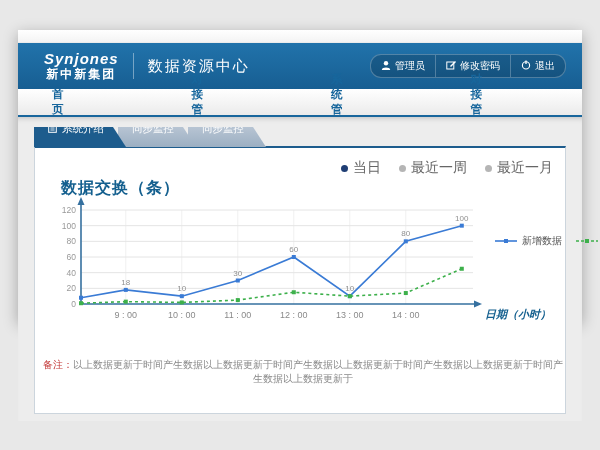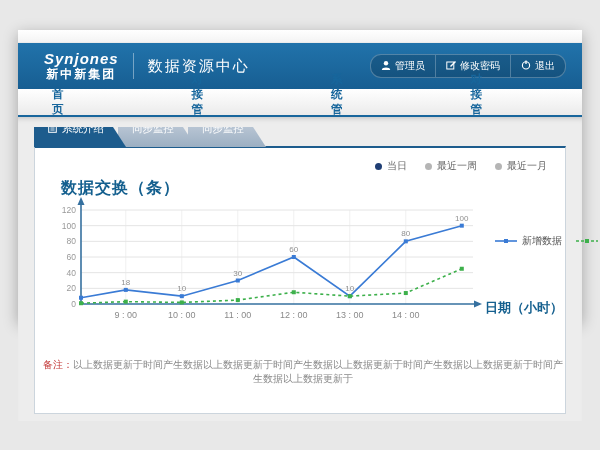--- a/index.html
+++ b/index.html
@@ -29,28 +29,28 @@
   .content{position:relative;height:304px;background:#ededed;
            box-shadow:inset 0 5px 6px -5px rgba(0,0,0,.25);}
   .tabs{position:absolute;top:10px;left:16px;display:flex;height:20px;}
   .tab{position:relative;color:#fff;font-size:10.5px;display:flex;align-items:center;gap:5px;
        padding:0 22px 16px 14px;clip-path:polygon(0 0,calc(100% - 13px) 0,100% 100%,0 100%);
        margin-right:-8px;cursor:pointer;white-space:nowrap;}
   .tab.active{background:#1d5c8d;z-index:2;}
   .tab.inactive{background:linear-gradient(#b7c4d3,#9cafc2);z-index:1;}
   .panel{position:absolute;top:29px;left:16px;right:16px;height:265px;background:#fff;
          border:1px solid #ccd5dd;border-top:2px solid #1d5c8d;}
-  .filters{position:absolute;top:11px;right:18px;display:flex;gap:18px;font-size:10px;color:#666;align-items:flex-start;}
+  .filters{position:absolute;top:11px;right:12px;display:flex;gap:18px;font-size:14px;color:#666;align-items:flex-start;}
   .filter{display:flex;align-items:center;gap:5px;cursor:pointer;}
   .dot{width:7px;height:7px;border-radius:50%;}
   .dot.sel{background:#1f3e74;}
   .dot.unsel{background:#b5b5b5;}
   .ylabel{position:absolute;top:30px;left:26px;font-size:16px;font-weight:bold;color:#15608f;letter-spacing:1px;}
   .chart-svg{position:absolute;top:44px;left:14px;}
-  .xlabel{position:absolute;top:151px;left:450px;font-size:13px;font-weight:bold;color:#15608f;}
+  .xlabel{position:absolute;top:159px;left:450px;font-size:11px;font-weight:bold;color:#15608f;font-style:italic;}
   .legend{position:absolute;top:86px;left:460px;display:flex;flex-direction:row;gap:14px;}
   .legend-item{display:flex;align-items:center;gap:5px;font-size:10px;color:#555;white-space:nowrap;}
   .note{position:absolute;top:210px;left:0;right:0;text-align:center;font-size:10px;color:#8a8a8a;padding-left:6px;}
   .note-label{color:#c43b3b;}
 </style>
 </head>
 <body>
 
 <div class="stage">
   <div class="window">

